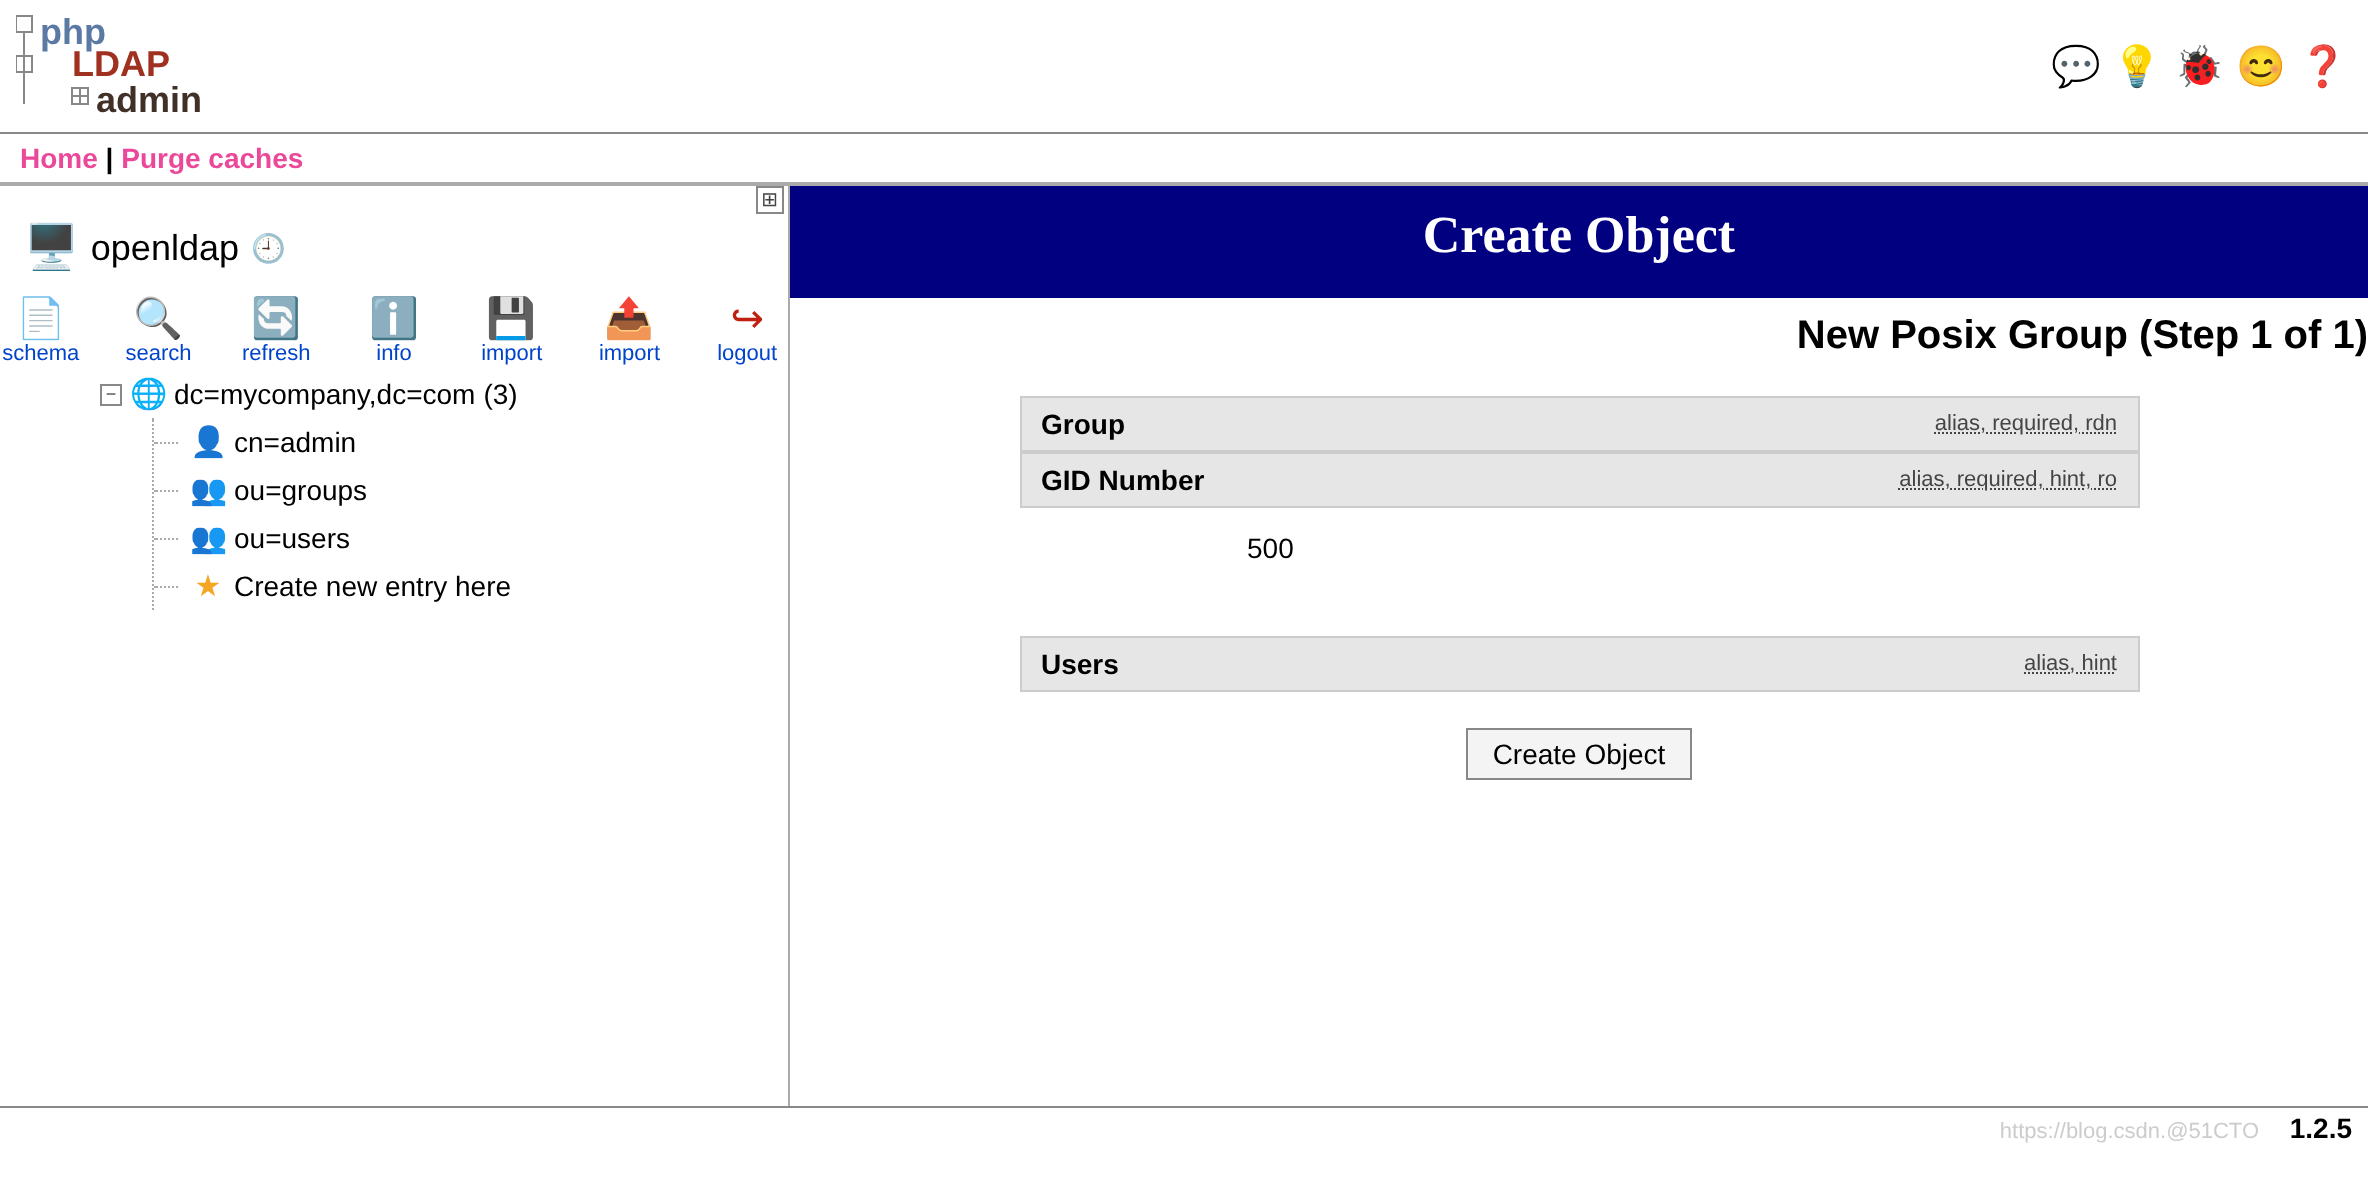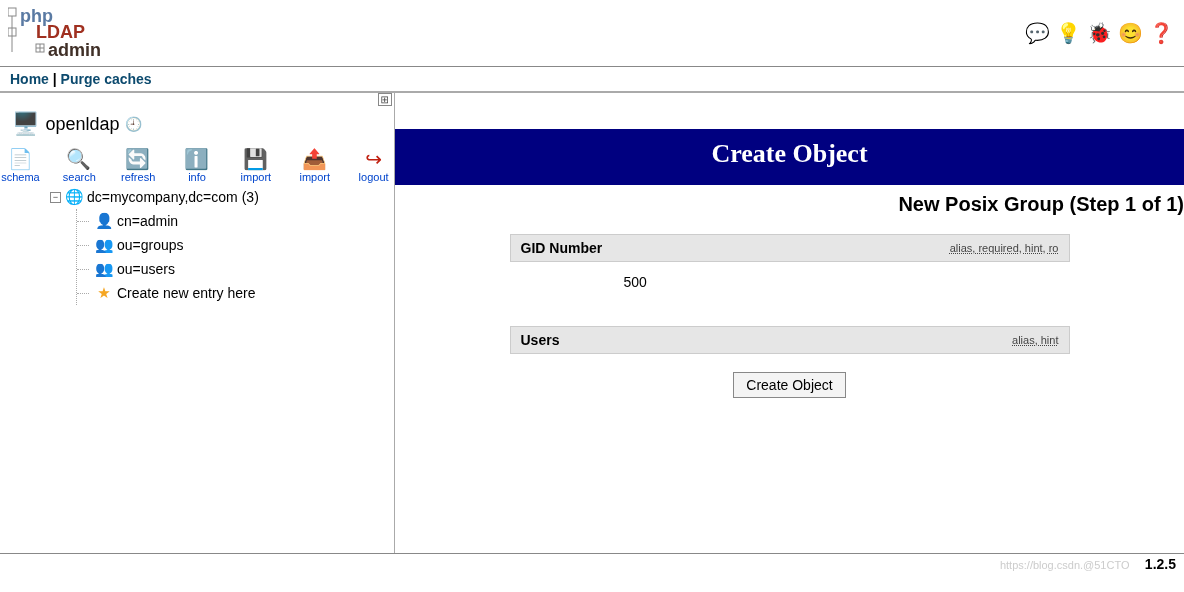--- a/index.html
+++ b/index.html
@@ -21,21 +21,21 @@
   .logo-area { display: flex; align-items: center; justify-content: flex-end; }
   .logo-img { width: 110px; height: 58px; }
   .header-icons { display: flex; gap: 6px; }
   .header-icons span { font-size: 20px; cursor: pointer; }
   .topnav {
     padding: 4px 10px;
     font-weight: bold;
     font-size: 14px;
     border-bottom: 1px solid #aaa;
   }
-  .topnav a { color: #0c4a6e; text-decoration: none; }
+  .topnav a { color: #ec4899; text-decoration: none; }
   .main {
     display: flex;
     border-top: 1px solid #aaa;
   }
   .sidebar {
     width: 395px;
     border-right: 1px solid #aaa;
     position: relative;
     padding-bottom: 30px;
     min-height: 460px;
@@ -103,21 +103,20 @@
     border-top: 1px dotted #aaa;
     margin-left: -6px;
     margin-right: 2px;
     vertical-align: middle;
   }
   .node-icon { width: 18px; text-align:center; font-size: 15px; }
   .star { color: #f5a623; }
   .content {
     flex: 1;
     padding: 0;
-    margin-top: 36px;
   }
   .title-bar {
     background: #000080;
     color: #fff;
     text-align: center;
     padding: 6px 0 8px;
   }
   .title-bar h1 {
     margin: 4px 0 8px;
     font-size: 26px;
@@ -289,20 +288,24 @@
 
   <div class="content">
     <div class="title-bar">
       <h1>Create Object</h1>
     </div>
 
     <div class="step-title">New Posix Group (Step 1 of 1)</div>
 
     <div class="form-area">
 
+      <div class="field-header">
+        <span>Group</span>
+        <span class="hints"><span>alias, required, rdn</span></span>
+      </div>
 
       <div class="field-header">
         <span>GID Number</span>
         <span class="hints"><span>alias, required, hint, ro</span></span>
       </div>
       <div class="field-body">
         <span class="static-val">500</span>
       </div>
 
       <div style="height:20px"></div>

